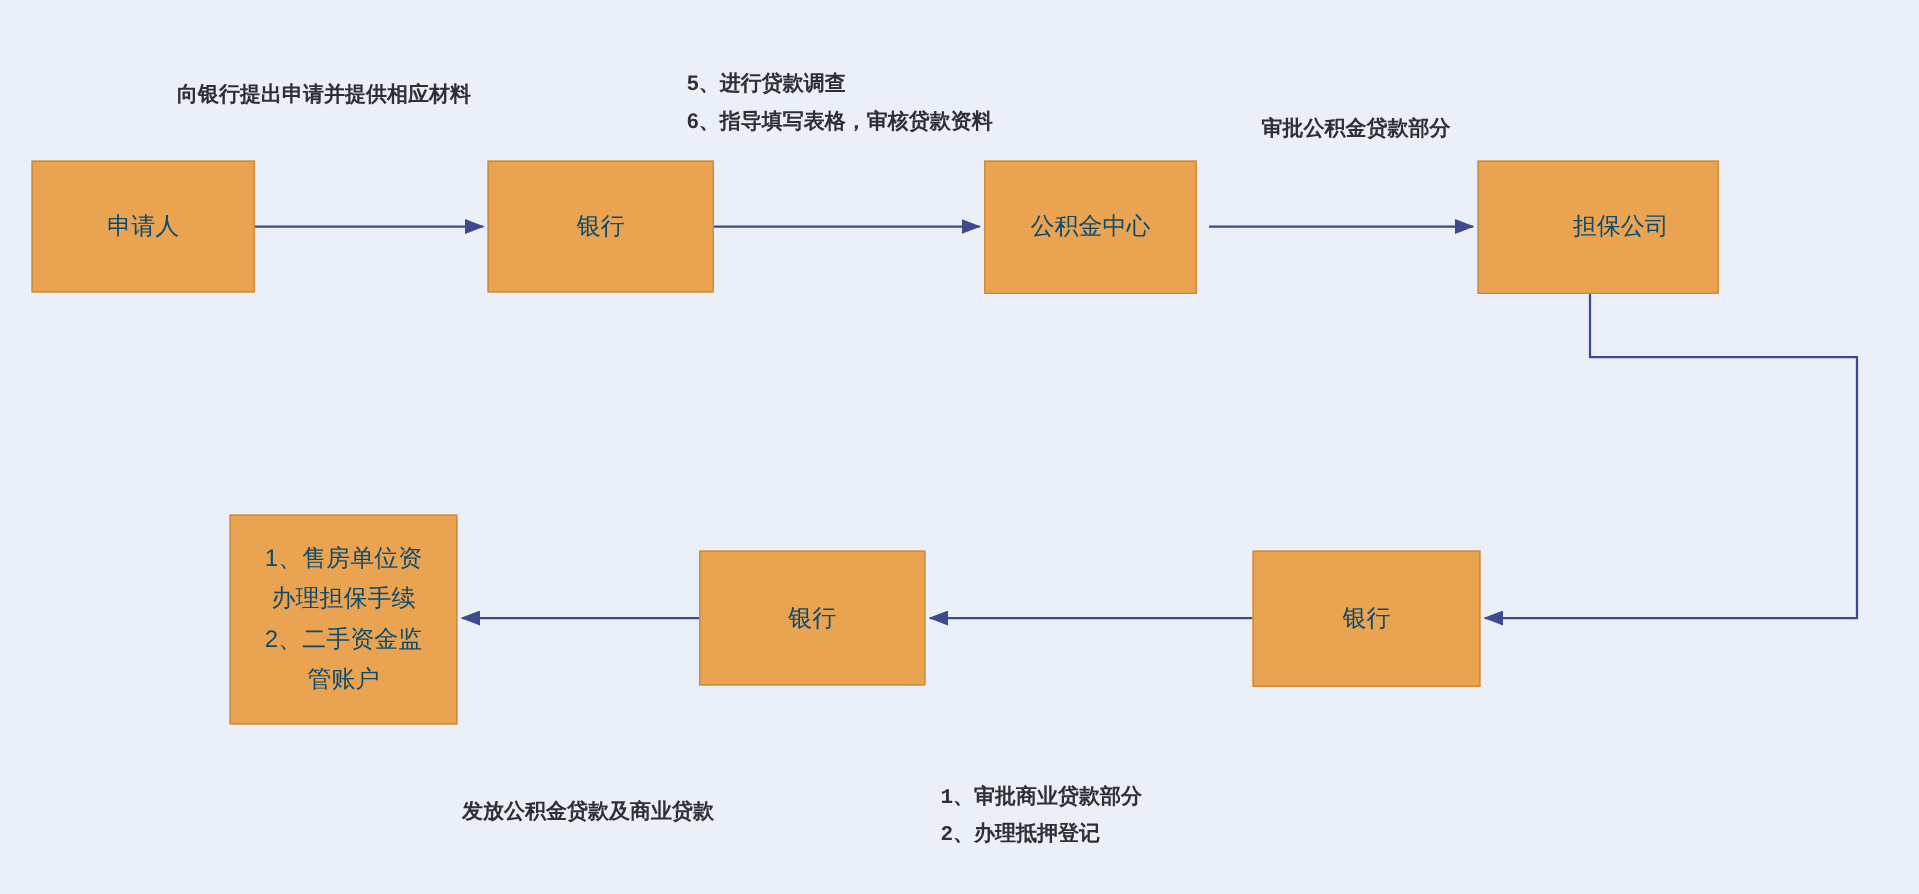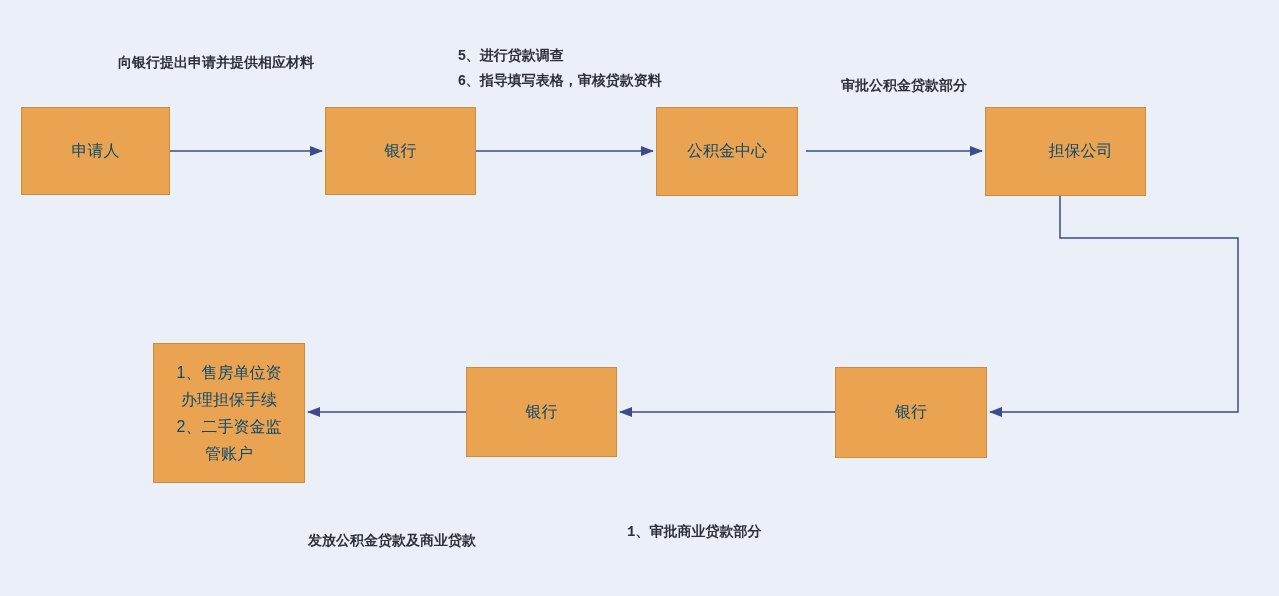--- a/index.html
+++ b/index.html
@@ -94,15 +94,16 @@
     <div>审批公积金贷款部分</div>
   </div>
 
 
   <div class="annotation" style="left:308px;top:528px;">
     <div>发放公积金贷款及商业贷款</div>
   </div>
 
   <div class="annotation" style="left:627px;top:520px;font-family:Liberation Mono, monospace;">
     <div>1、审批商业贷款部分</div>
+    <div>2、办理抵押登记</div>
   </div>
 
 </div>
 
 </body></html>

